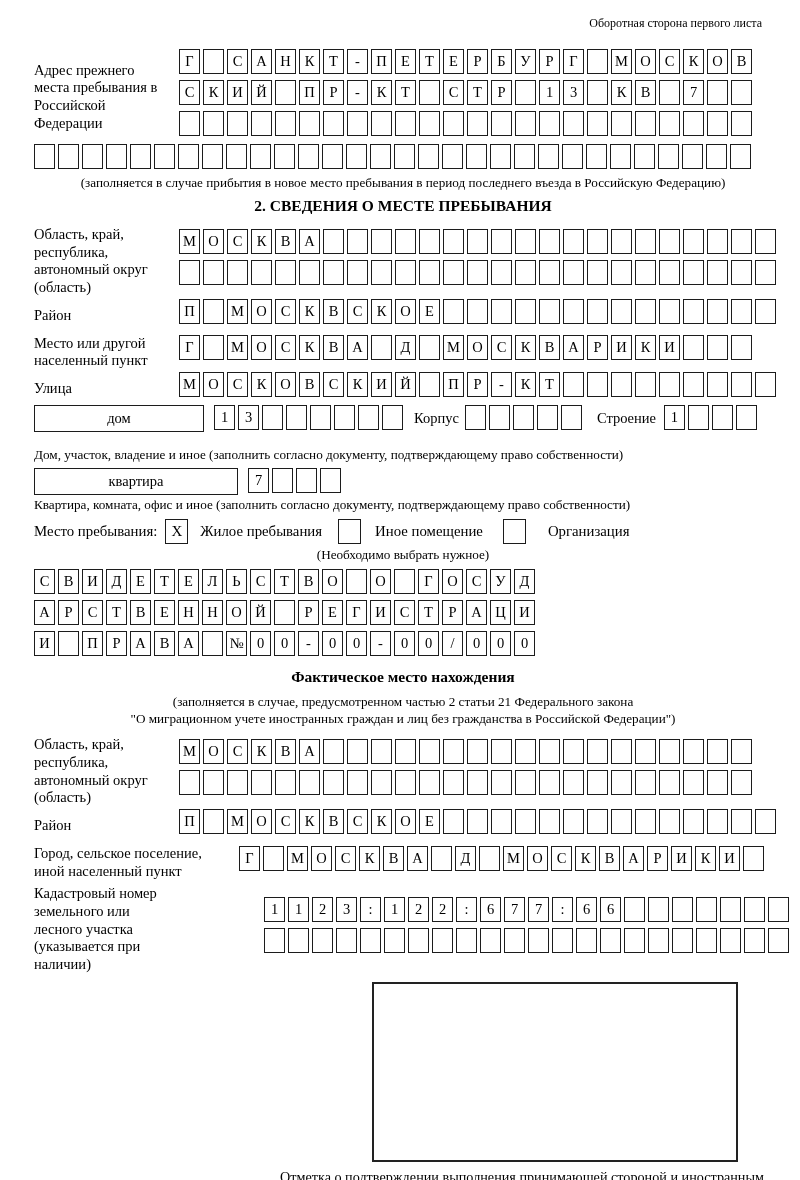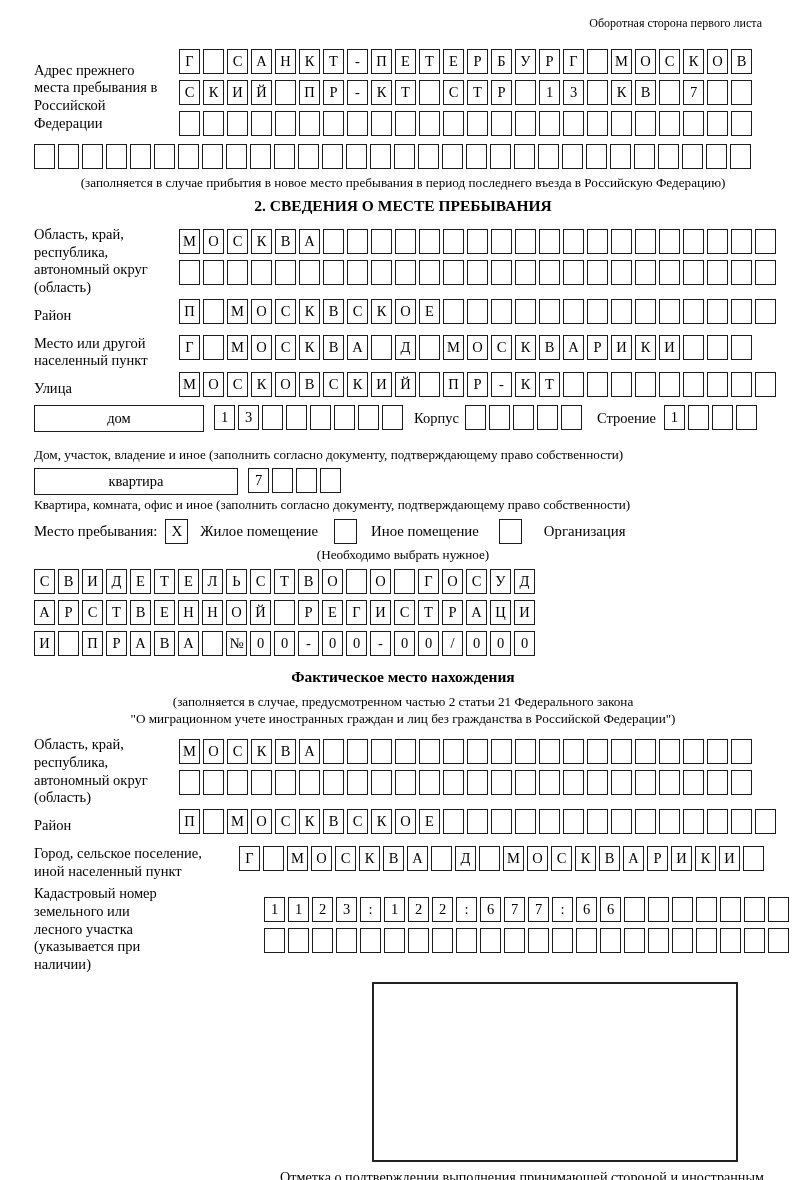--- a/index.html
+++ b/index.html
@@ -114,21 +114,21 @@
 
   <div class="inline-line">
     <span class="wbox" style="width:202px; margin-right:10px;">квартира</span>
     <span class="boxrow" style="margin-bottom:0;"><span class="cbox">7</span><span class="cbox"></span><span class="cbox"></span><span class="cbox"></span></span>
   </div>
   <div class="note-left">Квартира, комната, офис и иное (заполнить согласно документу, подтверждающему право собственности)</div>
 
   <div class="stay-line">
     <span>Место пребывания:</span>
     <span class="chk" style="margin:0 12px 0 8px;">X</span>
-    <span>Жилое помещение</span>
+    <span>Жилое пребывания</span>
     <span class="chk" style="margin:0 14px 0 16px;"></span>
     <span>Иное помещение</span>
     <span class="chk" style="margin:0 22px 0 20px;"></span>
     <span>Организация</span>
   </div>
   <div class="note" style="margin-top:3px;">(Необходимо выбрать нужное)</div>
 
   <div class="field doc-field" style="margin-top:4px;">
     <div class="rows">
       <div class="boxrow"><span class="cbox">С</span><span class="cbox">В</span><span class="cbox">И</span><span class="cbox">Д</span><span class="cbox">Е</span><span class="cbox">Т</span><span class="cbox">Е</span><span class="cbox">Л</span><span class="cbox">Ь</span><span class="cbox">С</span><span class="cbox">Т</span><span class="cbox">В</span><span class="cbox">О</span><span class="cbox"></span><span class="cbox">О</span><span class="cbox"></span><span class="cbox">Г</span><span class="cbox">О</span><span class="cbox">С</span><span class="cbox">У</span><span class="cbox">Д</span></div>

